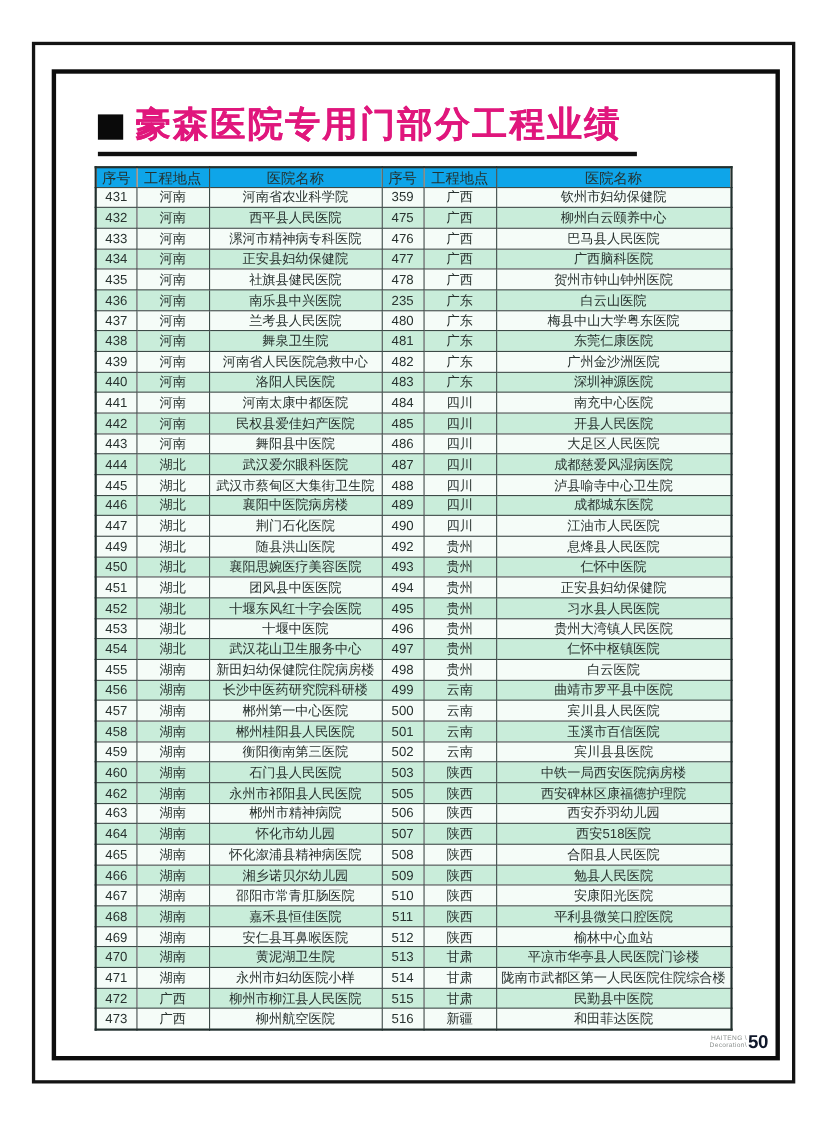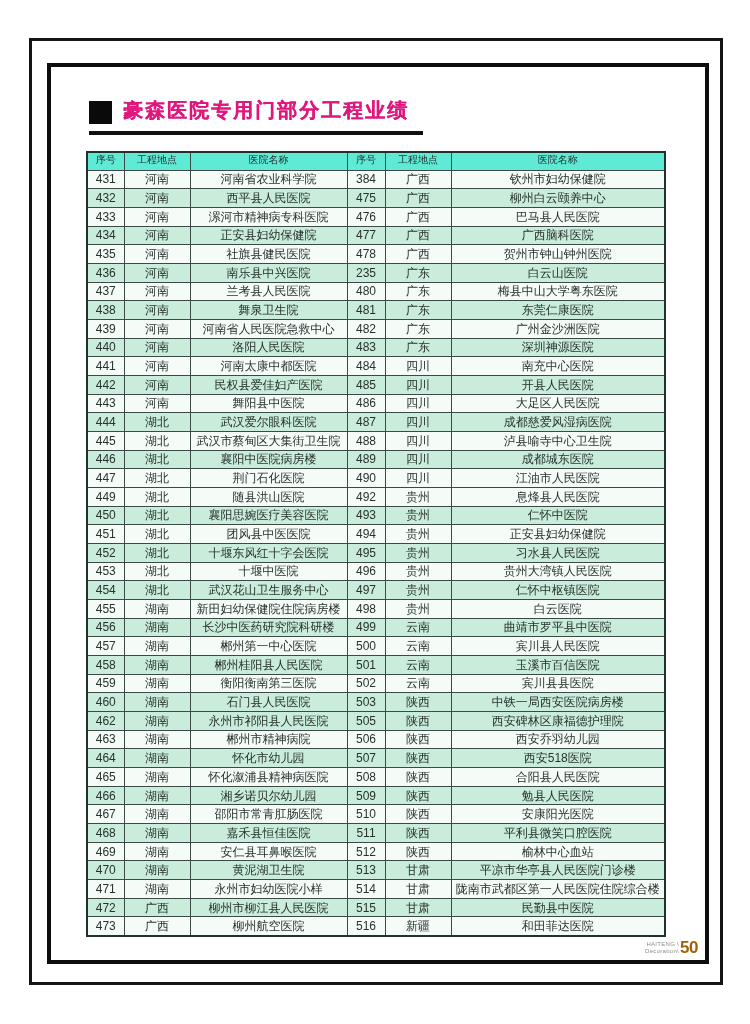--- a/index.html
+++ b/index.html
@@ -18,53 +18,52 @@
   }
 
   .title-wrap {
     position: absolute; left: 38px; top: 30px;
     display: flex; align-items: center; gap: 11px;
     padding-bottom: 7px; border-bottom: 4px solid #101010;
     padding-right: 14px;
   }
   .title-square { width: 23px; height: 23px; background: #0a0a0a; flex: 0 0 auto; margin-top: 4px; }
   .title-text {
-    font-size: 20px; font-weight: bold; color: #e0167c;
+    font-size: 32px; font-weight: bold; color: #e0167c;
     letter-spacing: 2px; line-height: 1.05; white-space: nowrap;
     text-shadow: 0.4px 0 0 #e0167c;
   }
 
   table.perf {
     position: absolute; left: 35px; top: 84px;
     width: 578px; height: 786px;
     border-collapse: collapse; table-layout: fixed;
     border: 2px solid #22302e;
   }
   table.perf th, table.perf td {
     border: 1px solid #3c4a47;
     font-size: 12px; color: #28322f;
     text-align: center; vertical-align: middle;
     padding: 0 2px; overflow: hidden; white-space: nowrap;
     height: 17px; line-height: 1;
   }
   table.perf th {
-    background: #5eead4; font-weight: normal; font-size: 10px; color: #243230;
+    background: #0ea5e9; font-weight: normal; font-size: 13px; color: #243230;
     height: 18px;
-    font-family: Liberation Mono, monospace;
   }
   table.perf tr.tint td { background: #c9edda; }
   table.perf tr.plain td { background: #f5fcf8; }
   td.sep-left { border-left: 2px solid #22302e; }
 
   .footer {
     position: absolute; right: 7px; bottom: 2px;
     display: flex; align-items: center; gap: 1px;
   }
   .brand { text-align: right; color: #8a8f8d; font-size: 6px; line-height: 1.15; letter-spacing: 0.3px; }
-  .page-number { font-size: 17px; font-weight: bold; color: #a16207; letter-spacing: -0.5px; }
+  .page-number { font-size: 17px; font-weight: bold; color: #0f172a; letter-spacing: -0.5px; }
 </style>
 </head>
 <body>
 
 <div class="page">
   <div class="outer-frame">
     <div class="inner-frame">
 
       <div class="title-wrap">
         <div class="title-square"></div>
@@ -88,21 +87,21 @@
               <th class="sep-left">序号</th>
               <th>工程地点</th>
               <th>医院名称</th>
             </tr>
         </thead>
         <tbody id="table-body">
             <tr class="plain">
               <td>431</td>
               <td>河南</td>
               <td>河南省农业科学院</td>
-              <td class="sep-left">384</td>
+              <td class="sep-left">359</td>
               <td>广西</td>
               <td>钦州市妇幼保健院</td>
             </tr>
             <tr class="tint">
               <td>432</td>
               <td>河南</td>
               <td>西平县人民医院</td>
               <td class="sep-left">475</td>
               <td>广西</td>
               <td>柳州白云颐养中心</td>

